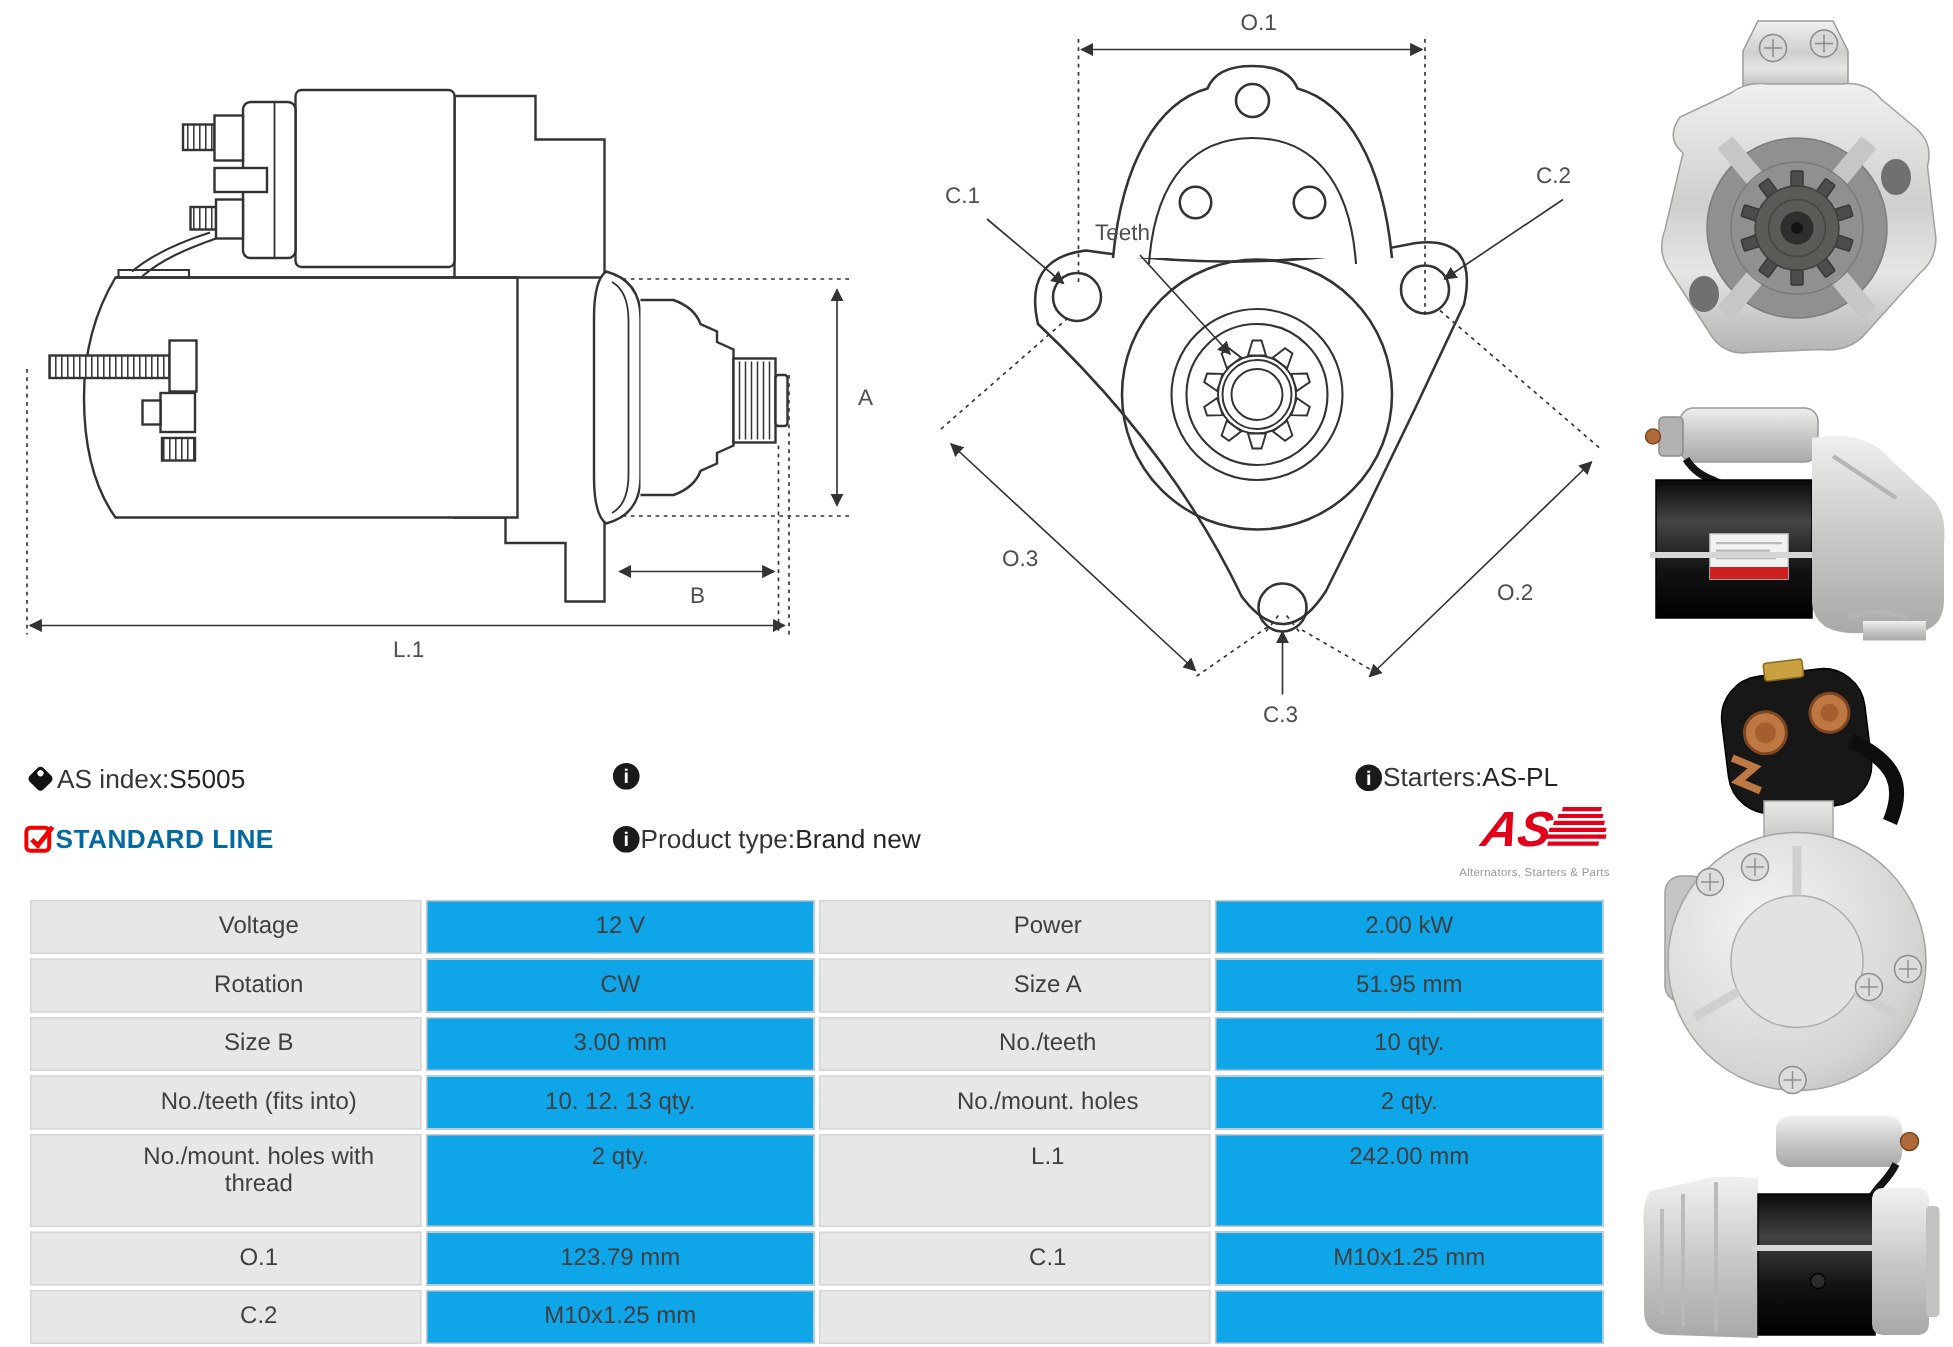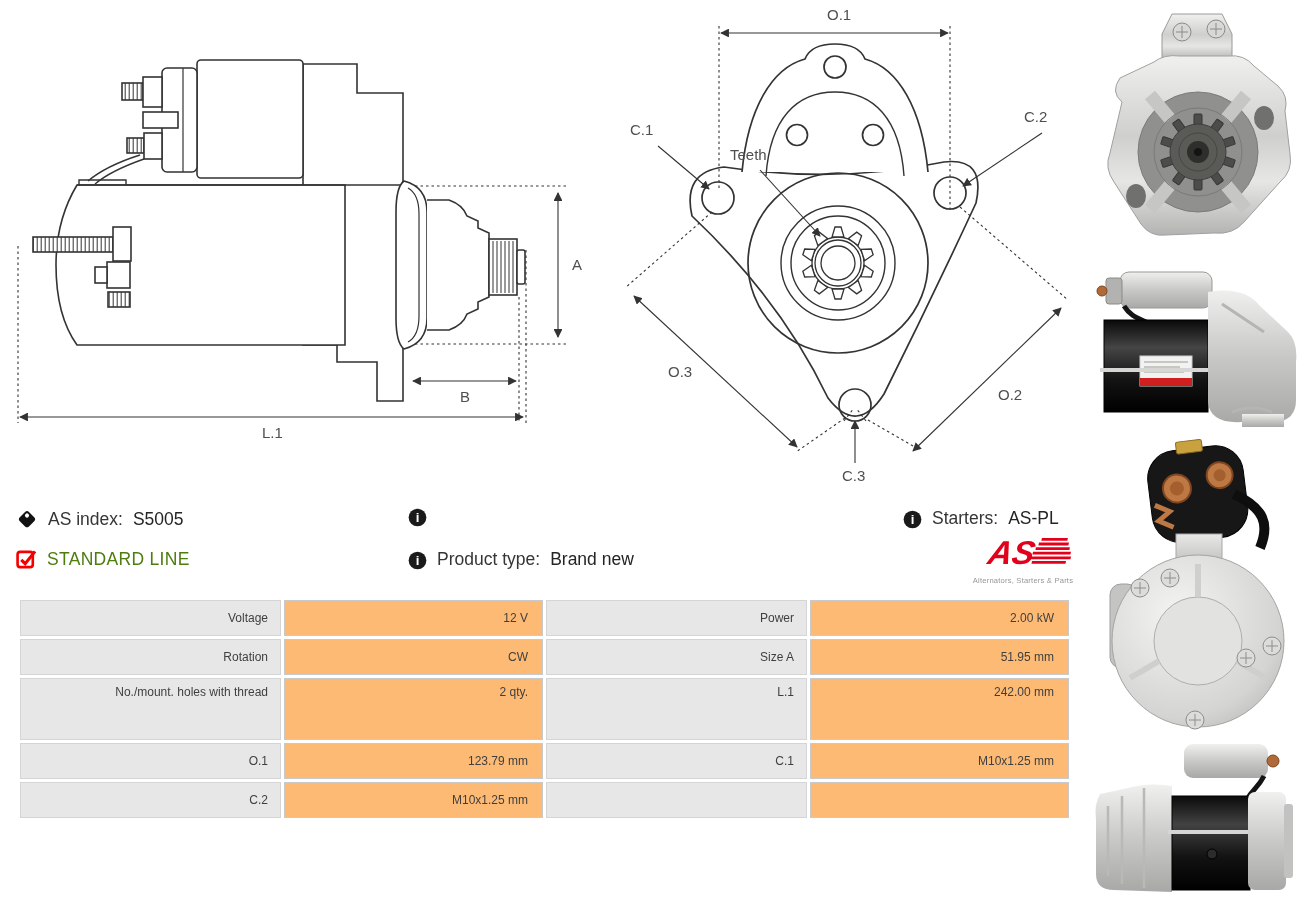--- a/index.html
+++ b/index.html
@@ -2,30 +2,30 @@
 <html><head>
 <meta charset="utf-8">
 <style>
   html,body{margin:0;padding:0;background:#ffffff;}
   .page{position:relative;width:1302px;height:898px;background:#fff;overflow:hidden;
         font-family:"Liberation Sans",sans-serif;color:#3a3a3a;}
   .abs{position:absolute;}
   svg text{font-family:"Liberation Sans",sans-serif;}
   .dlabel{font-size:15px;fill:#4f4f4f;}
   
-  .info-item{position:absolute;display:flex;align-items:flex-end;gap:10px;font-size:17.5px;color:#353535;white-space:nowrap;}
+  .info-item{position:absolute;display:flex;align-items:center;gap:0;font-size:17.5px;color:#353535;white-space:nowrap;}
   .info-item b{font-weight:400;color:#242424;}
-  .std-line{color:#4d7c0f;font-weight:400;letter-spacing:.3px;}
+  .std-line{color:#0369a1;font-weight:700;letter-spacing:.3px;}
   .logo-block{position:absolute;left:965px;top:533px;width:116px;text-align:center;}
   .logo-tagline{font-size:7.6px;color:#979797;margin-top:1px;letter-spacing:.2px;white-space:nowrap;}
   
   table.specs{position:absolute;left:17px;top:597px;width:1055px;border-collapse:separate;border-spacing:3px;table-layout:fixed;}
-  table.specs td{font-size:12px;color:#3f3f3f;vertical-align:middle;height:34px;}
+  table.specs td{font-size:16px;color:#3f3f3f;vertical-align:middle;height:34px;text-align:center;}
   td.lbl{background:#e7e7e7;border:1px solid #d5d5d5;text-align:right;padding:0 12px 0 56px;}
-  td.val{background:#fdba74;border:1px solid #c9c9c9;text-align:right;padding:0 14px;}
+  td.val{background:#0ea5e9;border:1px solid #c9c9c9;text-align:right;padding:0 14px;}
   tr.tall td{vertical-align:top;padding-top:6px;height:54px;margin-left:44px;}
 </style>
 </head>
 <body>
 
 <div class="page">
 
   <svg class="abs" style="left:0;top:0" width="600" height="460" viewBox="0 0 600 460">
     <defs>
       <marker id="arL" viewBox="0 0 10 10" refX="9" refY="5" markerWidth="8" markerHeight="8" orient="auto-start-reverse">
@@ -375,20 +375,32 @@
       <td class="val">12 V</td>
       <td class="lbl">Power</td>
       <td class="val">2.00 kW</td>
     </tr>
     <tr>
       <td class="lbl">Rotation</td>
       <td class="val">CW</td>
       <td class="lbl">Size A</td>
       <td class="val">51.95 mm</td>
     </tr>
+    <tr>
+      <td class="lbl">Size B</td>
+      <td class="val">3.00 mm</td>
+      <td class="lbl">No./teeth</td>
+      <td class="val">10 qty.</td>
+    </tr>
+    <tr>
+      <td class="lbl">No./teeth (fits into)</td>
+      <td class="val">10. 12. 13 qty.</td>
+      <td class="lbl">No./mount. holes</td>
+      <td class="val">2 qty.</td>
+    </tr>
     <tr class="tall">
       <td class="lbl">No./mount. holes with thread</td>
       <td class="val">2 qty.</td>
       <td class="lbl">L.1</td>
       <td class="val">242.00 mm</td>
     </tr>
     <tr>
       <td class="lbl">O.1</td>
       <td class="val">123.79 mm</td>
       <td class="lbl">C.1</td>

